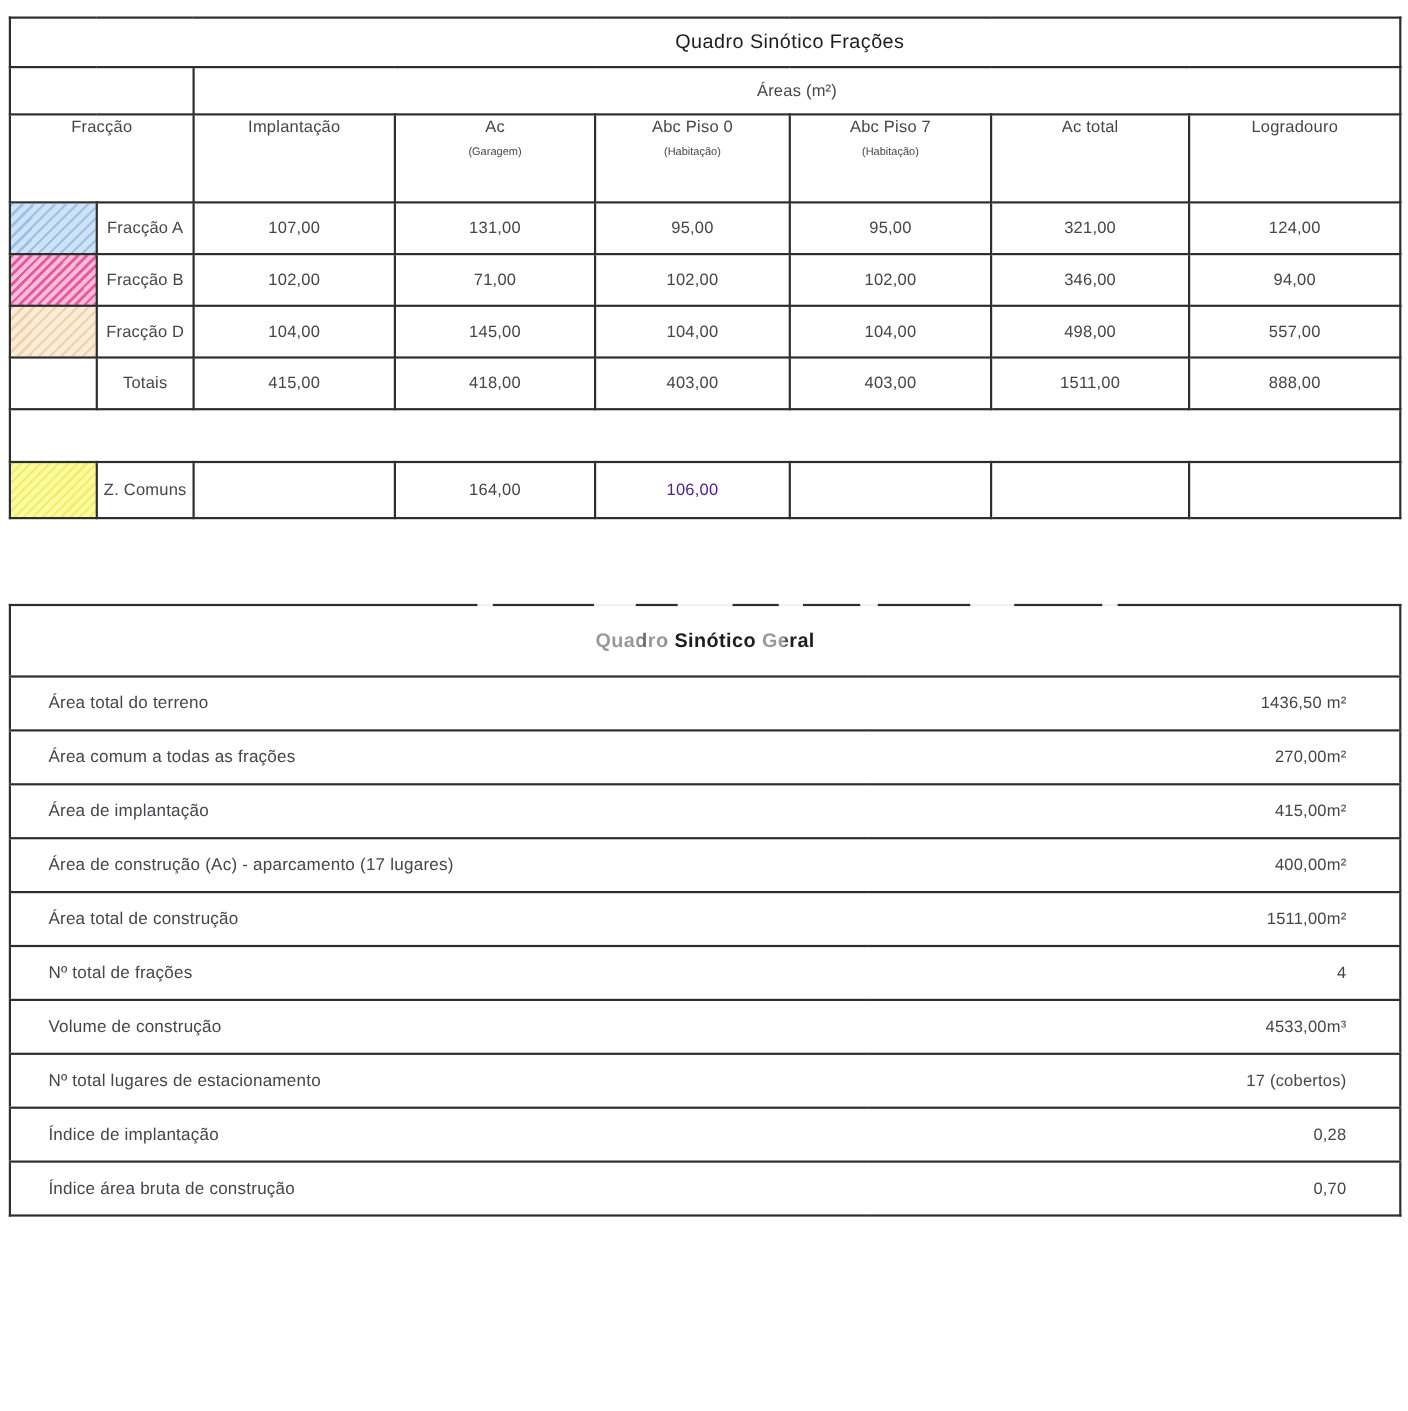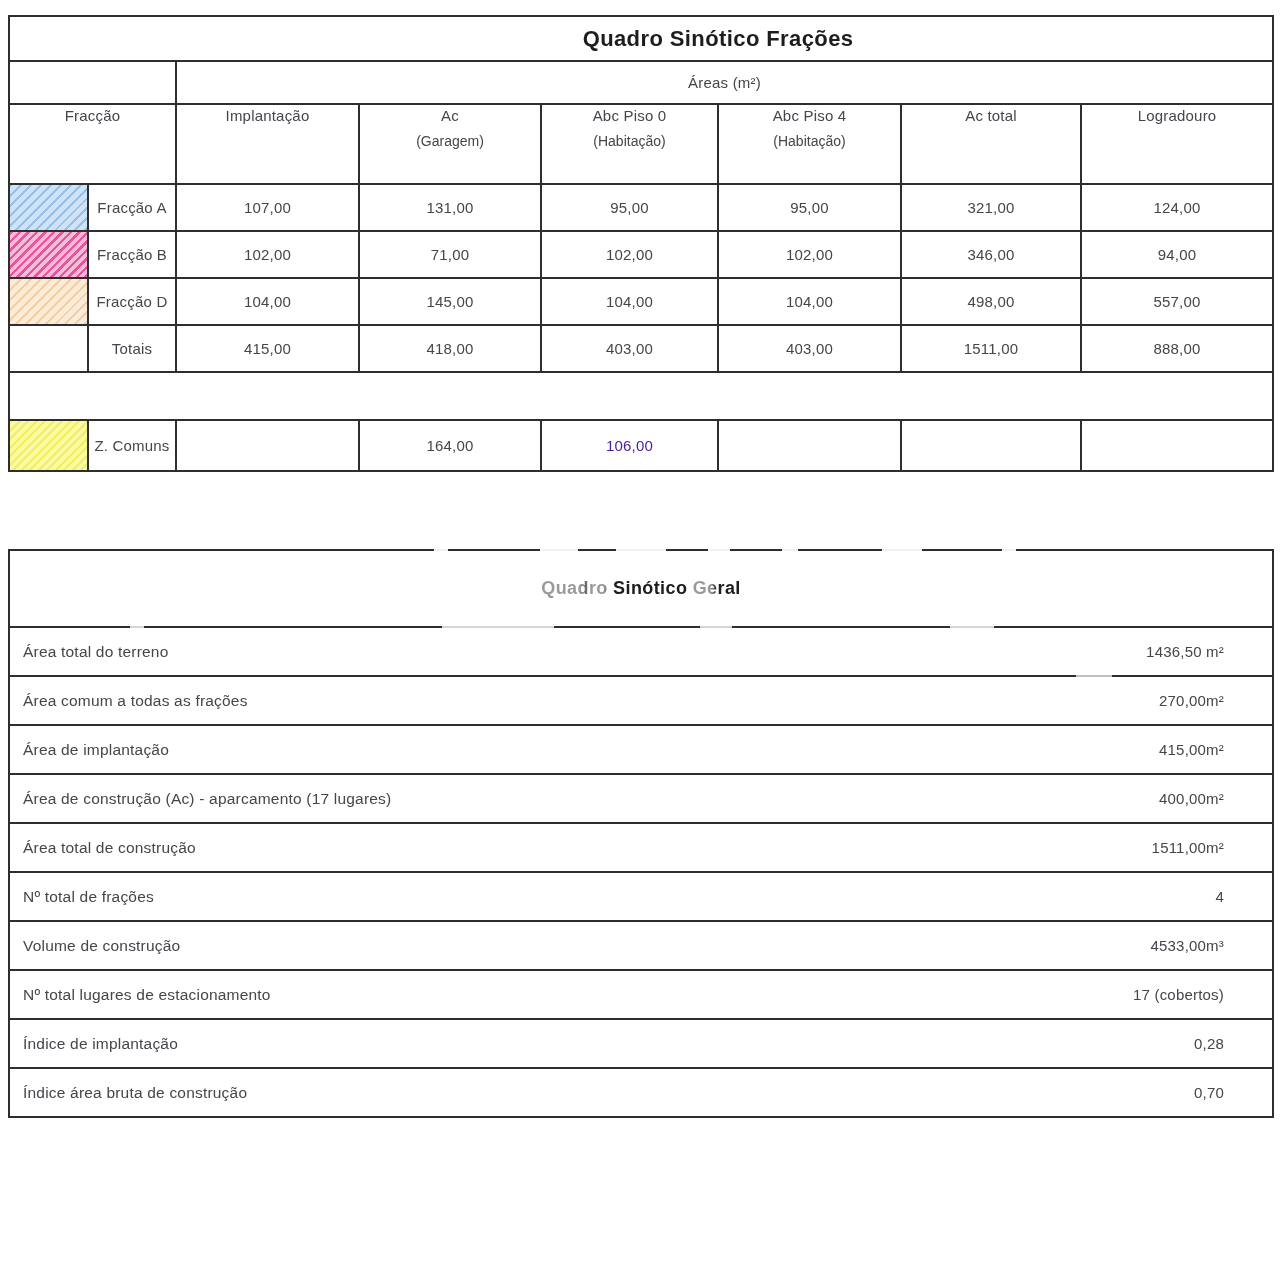--- a/index.html
+++ b/index.html
@@ -8,48 +8,48 @@
     position:relative; width:1280px; height:1283px; background:#ffffff;
     font-family:"Liberation Sans","DejaVu Sans",sans-serif; color:#45454c;
     overflow:hidden;
   }
   table { border-collapse:collapse; table-layout:fixed; }
 
   
   #t1 { position:absolute; left:8px; top:15px; width:1264px; }
   #t1 td { border:2px solid #2e2e2e; text-align:center; vertical-align:middle;
            font-size:15px; letter-spacing:.2px; overflow:hidden; }
-  #t1 .t1-title-cell { height:45px; font-weight:bold; font-size:22px; color:#1d1d1f;
+  #t1 .t1-title-cell { height:45px; font-weight:normal; font-size:18px; color:#1d1d1f;
                        padding-left:154px; letter-spacing:.4px; }
   #t1 .t1-areas-cell { height:43px; font-size:15px; }
   #t1 .t1-head-cell  { height:80px; vertical-align:top; padding-top:2px; }
   .hlabel { display:block; font-size:15px; }
-  .hsub   { display:block; font-size:14px; margin-top:9px; letter-spacing:0; }
+  .hsub   { display:block; font-size:10px; margin-top:9px; letter-spacing:0; }
   #t1 tr.r-data  td { height:47px; }
   #t1 tr.r-space td { height:48px; }
   #t1 tr.r-zcom  td { height:51px; }
   .fname  { font-size:13.5px; letter-spacing:0; }
   .fname-small { font-size:13px; letter-spacing:0; }
 
   .swatch { padding:0; }
   .sw-blue   { background:repeating-linear-gradient(135deg,#99c1e8 0 2px,#cfe2f6 2px 7px); }
   .sw-pink   { background:repeating-linear-gradient(135deg,#e6579c 0 2.4px,#f6bcd9 2.4px 6px); }
   .sw-green  { background:repeating-linear-gradient(135deg,#84ceac 0 2px,#cdebdc 2px 6px); }
   .sw-peach  { background:repeating-linear-gradient(135deg,#f2d0a6 0 2px,#faecd9 2px 7px); }
   .sw-yellow { background:repeating-linear-gradient(135deg,#f2ee6a 0 2px,#fafa9f 2px 6px); }
 
   .faded { color:#4c1d95; }
 
   
   #t2 { position:absolute; left:8px; top:549px; width:1264px; border:2px solid #2e2e2e; }
   #t2 td { border:0; border-top:2px solid #2e2e2e; height:49px; vertical-align:middle;
            overflow:hidden; }
-  #t2 tr.t2-title-row td { border-top:0; height:77px; text-align:center;
+  #t2 tr.t2-title-row td { border-top:0; height:65px; text-align:center;
            font-weight:bold; font-size:18px; color:#1d1d1f; letter-spacing:.4px; }
-  .t2-label { text-align:left;  padding-left:13px;  font-size:15.5px; letter-spacing:.2px; }
+  .t2-label { text-align:left;  padding-left:34px;  font-size:15.5px; letter-spacing:.2px; }
   .t2-value { text-align:right; padding-right:48px; font-size:15px; letter-spacing:.2px; }
 
   
   .wm      { position:absolute; background:#ffffff; opacity:.93; }
   .wm-soft { position:absolute; background:#ffffff; opacity:.55; filter:blur(2px); }
 </style>
 </head>
 <body>
 
 <div class="page">
@@ -82,21 +82,21 @@
       </td>
       <td class="t1-head-cell">
         <span class="hlabel">Ac</span>
         <span class="hsub">(Garagem)</span>
       </td>
       <td class="t1-head-cell">
         <span class="hlabel">Abc Piso 0</span>
         <span class="hsub">(Habitação)</span>
       </td>
       <td class="t1-head-cell">
-        <span class="hlabel">Abc Piso 4</span>
+        <span class="hlabel">Abc Piso 7</span>
         <span class="hsub">(Habitação)</span>
       </td>
       <td class="t1-head-cell">
         <span class="hlabel">Ac total</span>
       </td>
       <td class="t1-head-cell">
         <span class="hlabel">Logradouro</span>
       </td>
     </tr>
 

